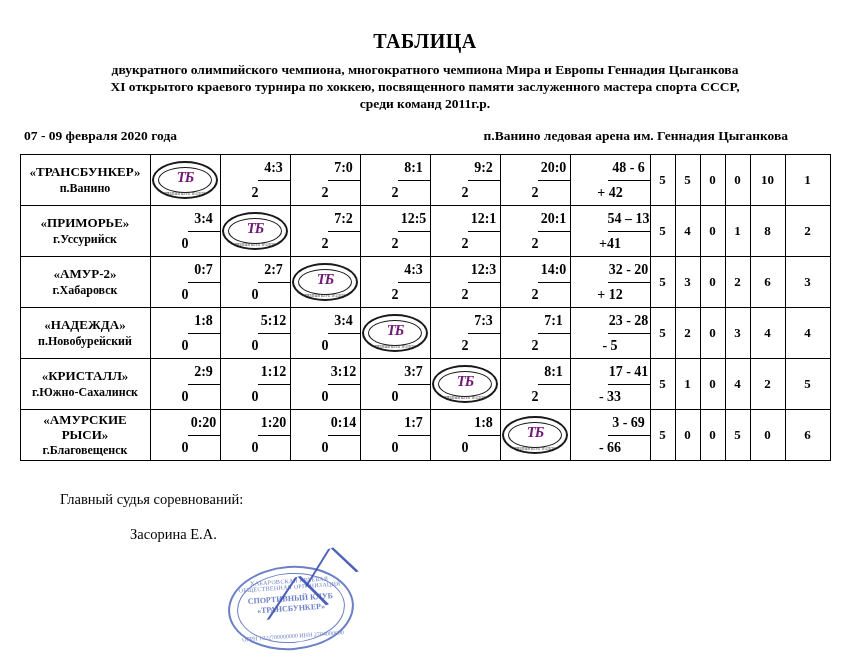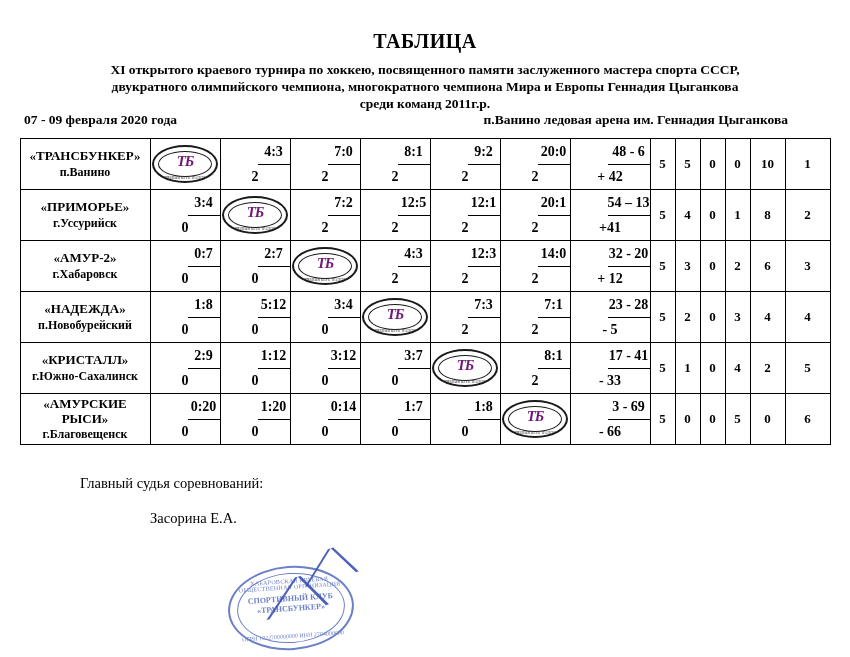--- a/index.html
+++ b/index.html
@@ -37,20 +37,21 @@
     margin-top: 8px;
     padding: 0 40px;
   }
 
   .meta-row {
     display: flex;
     justify-content: space-between;
     align-items: baseline;
     font-weight: bold;
     font-size: 13.5px;
+    margin-top: 16px;
     padding: 0 22px 0 24px;
   }
   .meta-right {
     padding-right: 40px;
   }
 
   table.standings {
     border-collapse: collapse;
     margin: 10px auto 0 auto;
     width: 790px;
@@ -152,21 +153,21 @@
     text-align: center;
     font-size: 3.4px;
     letter-spacing: 0.2px;
     color: #222;
     white-space: nowrap;
     transform: scaleX(0.95);
   }
 
   .signatures {
     margin-top: 30px;
-    padding-left: 80px;
+    padding-left: 60px;
     font-size: 14.5px;
     position: relative;
   }
   .sig-line {
     display: flex;
     align-items: baseline;
     margin-bottom: 18px;
   }
   .sig-label { width: 310px; }
   .sig-name { padding-left: 70px; }
@@ -240,22 +241,22 @@
   }
 </style>
 </head>
 <body>
 
 <div class="page">
 
   <div class="title">ТАБЛИЦА</div>
 
   <div class="subtitle">
+    <div>двукратного олимпийского чемпиона, многократного чемпиона Мира и Европы Геннадия Цыганкова</div>
     <div>XI открытого краевого турнира по хоккею, посвященного памяти заслуженного мастера спорта СССР,</div>
-    <div>двукратного олимпийского чемпиона, многократного чемпиона Мира и Европы Геннадия Цыганкова</div>
     <div>среди команд 2011г.р.</div>
   </div>
 
   <div class="meta-row">
     <div>07 - 09 февраля 2020 года</div>
     <div class="meta-right">п.Ванино ледовая арена им. Геннадия Цыганкова</div>
   </div>
 
   <table class="standings">
     <colgroup>

